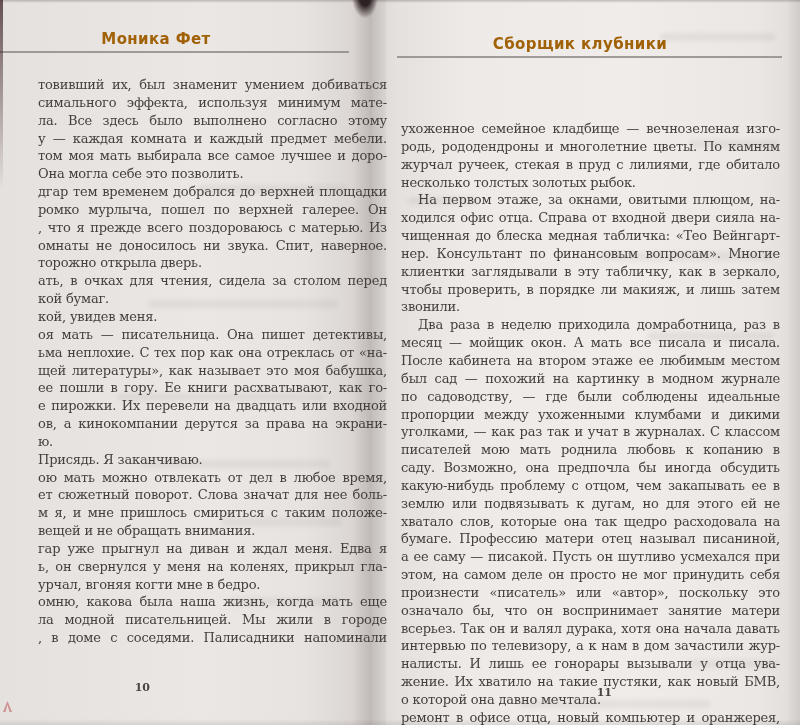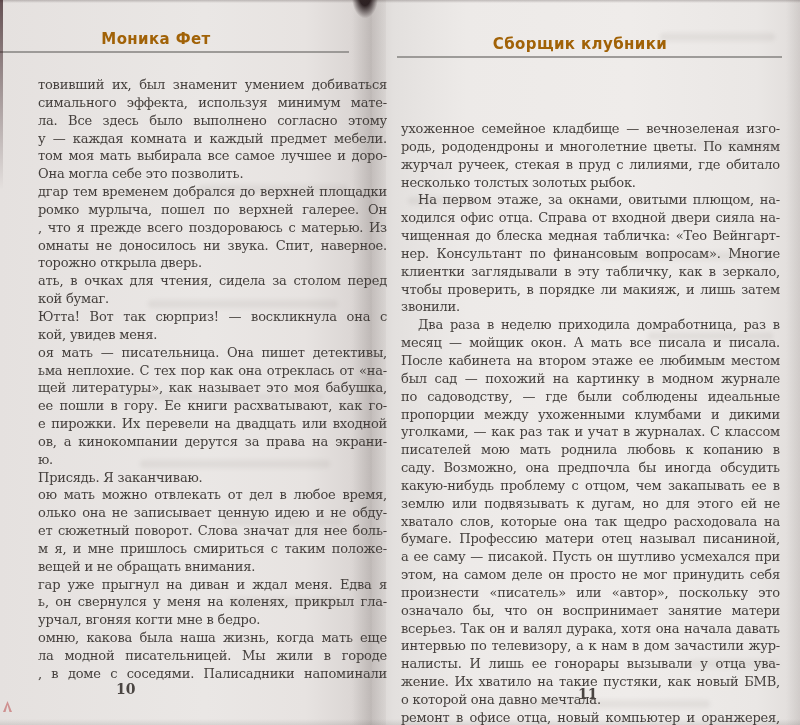--- a/index.html
+++ b/index.html
@@ -33,21 +33,21 @@
   .rule-left{left:0;top:51px;width:349px;}
   .rule-right{left:397px;top:56px;width:385px;}
   
   .text-block{overflow:hidden;}
   .tb-left{left:0;top:76px;width:349px;margin-left:38px;}
   .tb-right{left:401px;top:80px;width:379px;margin-top:40px;}
   .line{height:17.85px;line-height:17.85px;font-size:13px;letter-spacing:-0.2px;
     color:var(--ink);white-space:nowrap;overflow:hidden;text-align:left;}
   .line.j{white-space:normal;text-align:justify;text-align-last:justify;}
   .line.in{padding-left:17px;}
-  .page-number{font-size:14px;font-weight:bold;color:#4a4542;text-align:left;width:34px;}
+  .page-number{font-size:11px;font-weight:bold;color:#4a4542;text-align:right;width:34px;}
   .pn-left{left:116px;top:681px;}
   .pn-right{left:578px;top:686px;}
   
   .bleed{position:absolute;height:8px;background:#8d8680;opacity:0.12;filter:blur(2px);border-radius:4px;}
 </style>
 </head>
 <body>
 
 <div class="photo">
 
@@ -78,32 +78,30 @@
       <div class="line j">у — каждая комната и каждый предмет мебели.</div>
       <div class="line j">том моя мать выбирала все самое лучшее и доро-</div>
       <div class="line">Она могла себе это позволить.</div>
       <div class="line j">дгар тем временем добрался до верхней площадки</div>
       <div class="line j">ромко мурлыча, пошел по верхней галерее. Он</div>
       <div class="line j">, что я прежде всего поздороваюсь с матерью. Из</div>
       <div class="line j">омнаты не доносилось ни звука. Спит, наверное.</div>
       <div class="line">торожно открыла дверь.</div>
       <div class="line j">ать, в очках для чтения, сидела за столом перед</div>
       <div class="line">кой бумаг.</div>
-      <div class="line j">Ютта! Вот так сюрприз! — воскликнула она с</div>
       <div class="line">кой, увидев меня.</div>
       <div class="line j">оя мать — писательница. Она пишет детективы,</div>
       <div class="line j">ьма неплохие. С тех пор как она отреклась от «на-</div>
       <div class="line j">щей литературы», как называет это моя бабушка,</div>
       <div class="line j">ее пошли в гору. Ее книги расхватывают, как го-</div>
       <div class="line j">е пирожки. Их перевели на двадцать или входной</div>
       <div class="line j">ов, а кинокомпании дерутся за права на экрани-</div>
       <div class="line">ю.</div>
       <div class="line">Присядь. Я заканчиваю.</div>
       <div class="line j">ою мать можно отвлекать от дел в любое время,</div>
-      <div class="line j">олько она не записывает ценную идею и не обду-</div>
       <div class="line j">ет сюжетный поворот. Слова значат для нее боль-</div>
       <div class="line j">м я, и мне пришлось смириться с таким положе-</div>
       <div class="line">вещей и не обращать внимания.</div>
       <div class="line j">гар уже прыгнул на диван и ждал меня. Едва я</div>
       <div class="line j">ь, он свернулся у меня на коленях, прикрыл гла-</div>
       <div class="line">урчал, вгоняя когти мне в бедро.</div>
       <div class="line j">омню, какова была наша жизнь, когда мать еще</div>
       <div class="line j">ла модной писательницей. Мы жили в городе</div>
       <div class="line j">, в доме с соседями. Палисадники напоминали</div>
     </div>

